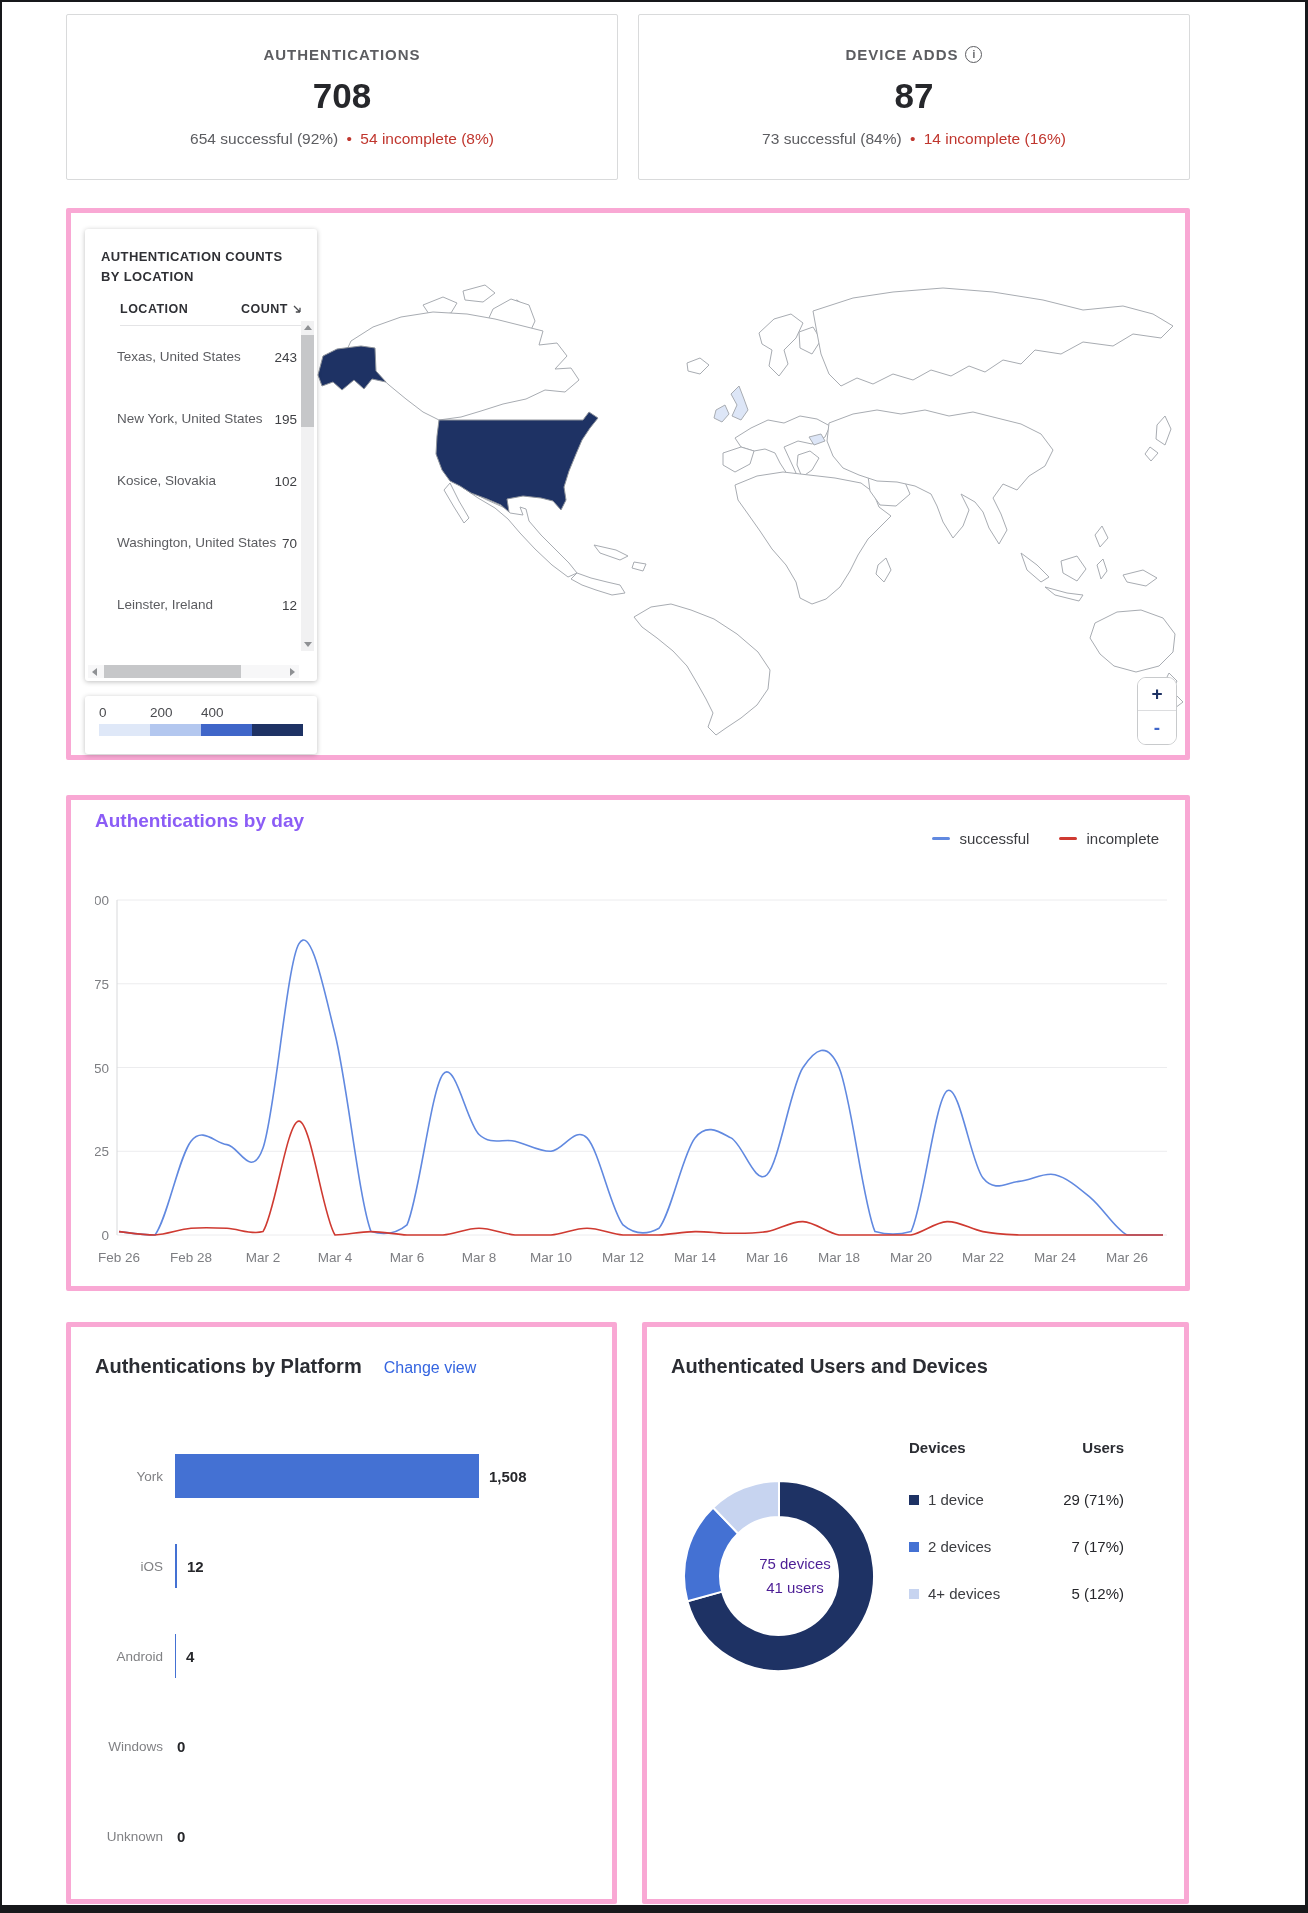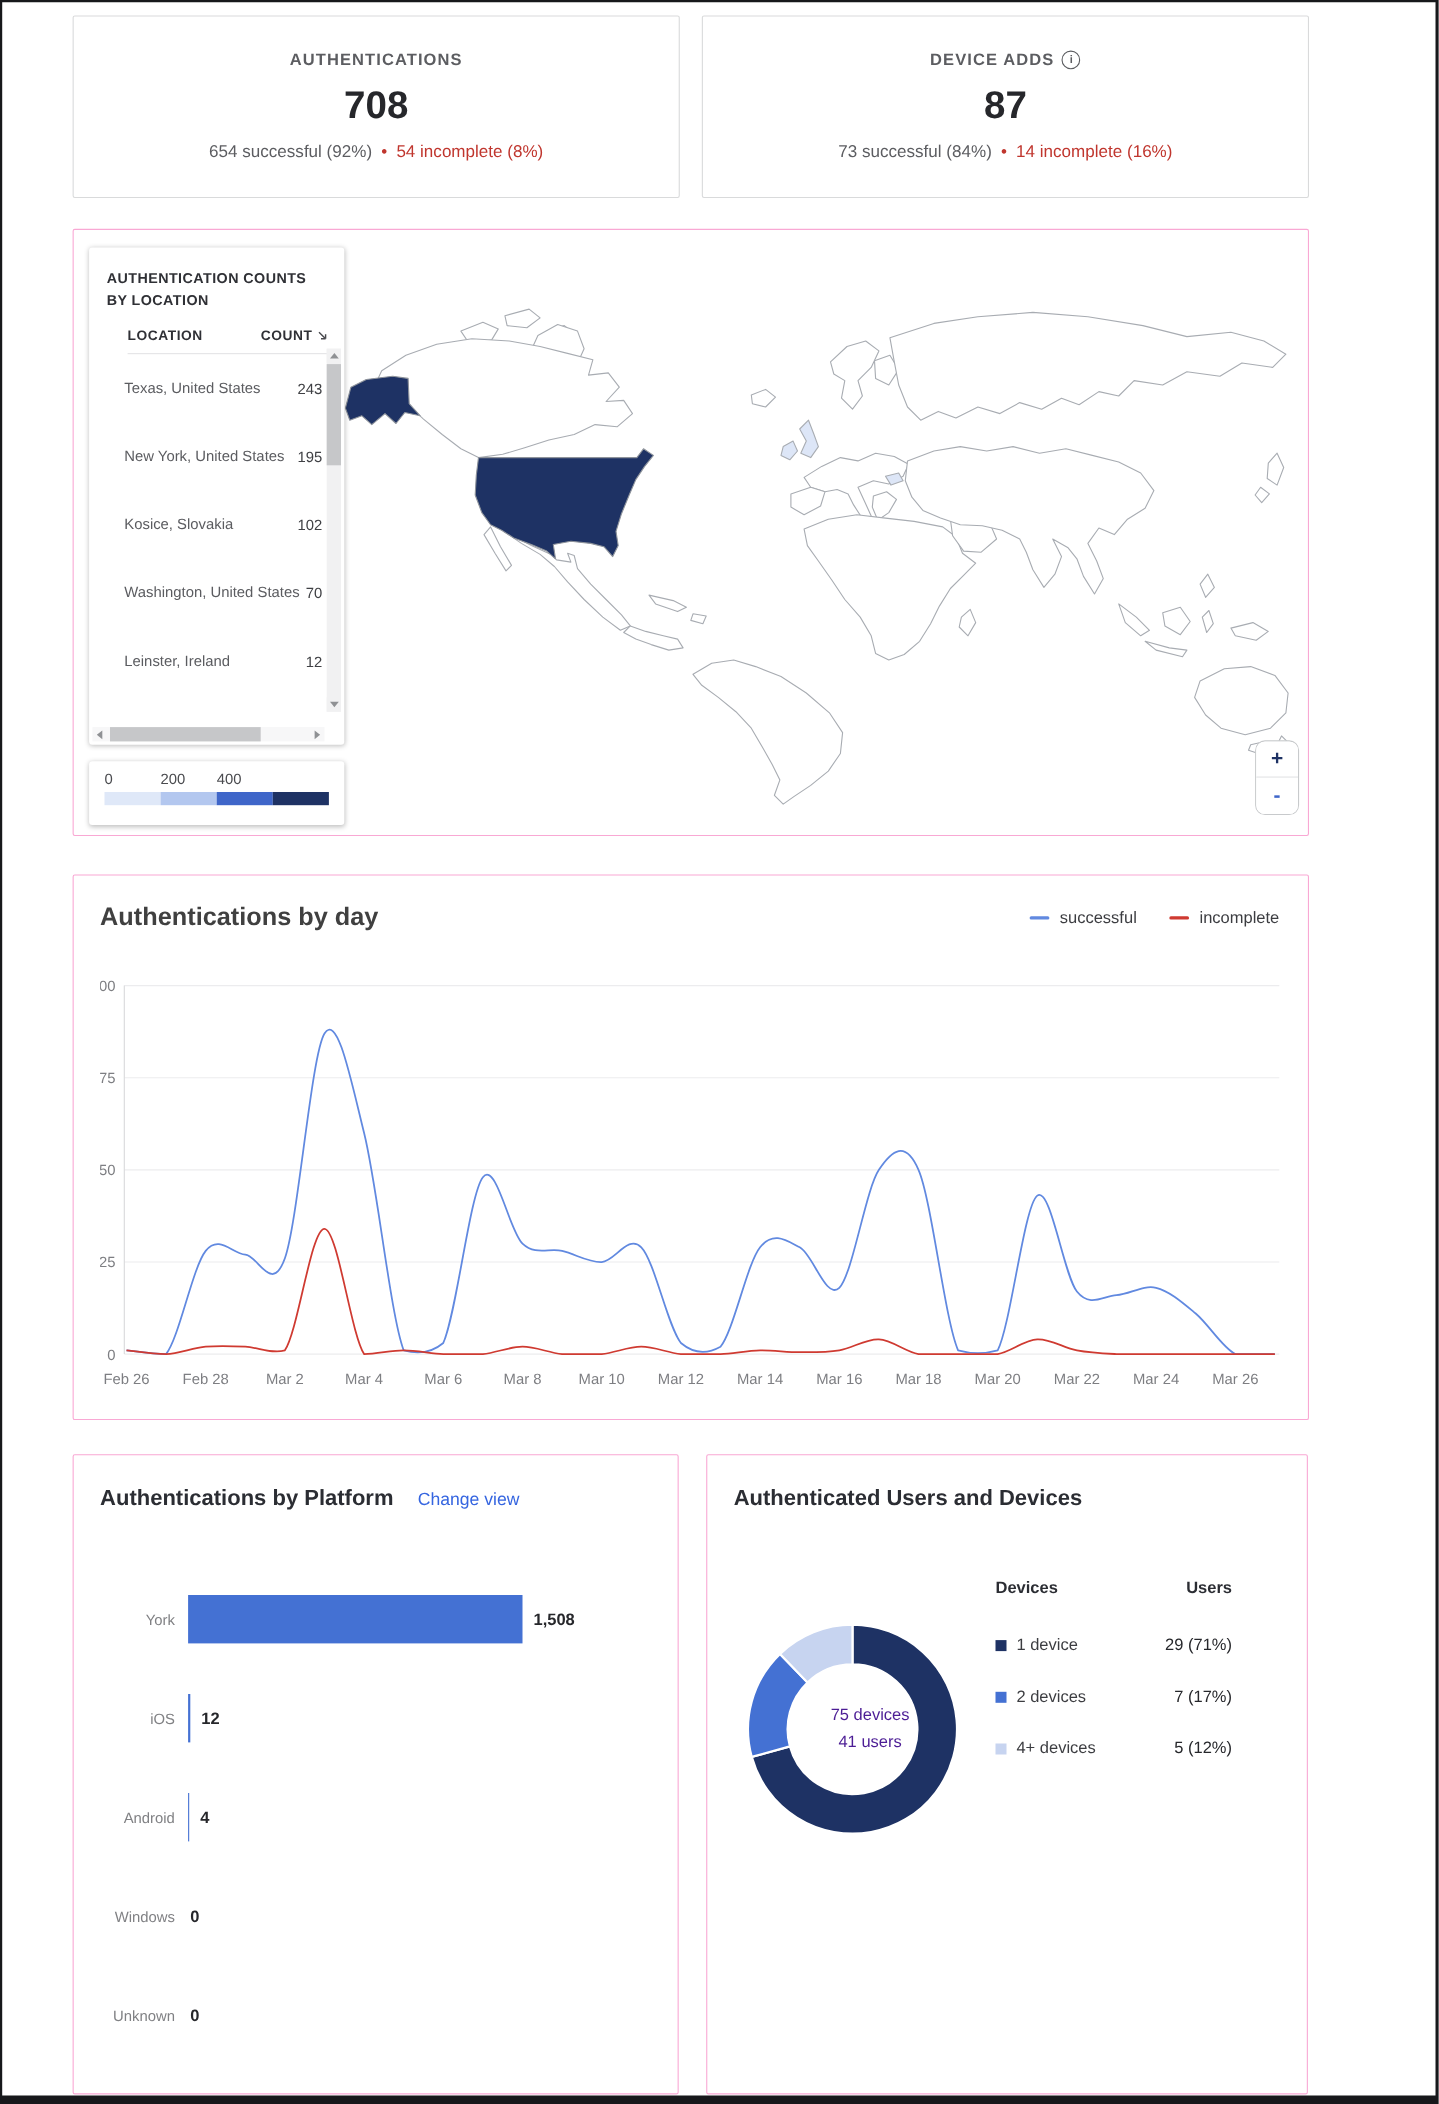--- a/index.html
+++ b/index.html
@@ -1,19 +1,19 @@
 <!DOCTYPE html>
 <html><head>
 <meta charset="utf-8">
 <style>
   html,body{margin:0;padding:0;background:#fff;font-family:"Liberation Sans",sans-serif;}
   .frame{position:relative;width:1308px;height:1913px;box-sizing:border-box;background:#fff;
          border:2px solid #17181b;border-right-width:3px;border-bottom-width:8px;overflow:hidden;}
   .content{position:relative;margin:12px 0 0 64px;width:1124px;height:1880px;}
-  .panel{position:absolute;background:#fff;border:1px solid #f9a8d4;border-radius:2px;box-sizing:border-box;}
+  .panel{position:absolute;background:#fff;border:5px solid #f9a8d4;border-radius:2px;box-sizing:border-box;}
 
   
   .row1{position:absolute;top:0;left:0;width:1124px;display:flex;gap:20px;}
   .card{position:relative;flex:1;height:166px;background:#fff;border:1px solid #d9dadb;border-radius:2px;
         box-sizing:border-box;text-align:center;padding-top:31px;}
   .card-title{font-size:15px;font-weight:bold;letter-spacing:1px;color:#5c5d61;display:inline-flex;align-items:center;gap:7px;}
   .info-icon{display:inline-flex;align-items:center;justify-content:center;width:15px;height:15px;border:1.4px solid #5c5d61;
         border-radius:50%;font-size:10px;font-weight:bold;letter-spacing:0;}
   .card-value{font-size:35px;font-weight:bold;color:#26272b;margin-top:12px;}
   .card-sub{font-size:15.5px;color:#5c5d61;margin-top:14px;}
@@ -53,21 +53,21 @@
   .scale-swatches div{flex:1;}
   .zoom-ctl{position:absolute;right:8px;top:464px;width:38px;border:1px solid #c8cacc;border-radius:9px;background:#fff;
             overflow:hidden;z-index:3;}
   .zoom-btn{width:100%;height:33px;display:flex;align-items:center;justify-content:center;font-size:19px;font-weight:bold;
             background:#fff;cursor:pointer;box-sizing:border-box;}
   .zoom-btn.zin{color:#1e3264;border-bottom:1px solid #dcdddf;}
   .zoom-btn.zout{color:#3f66c9;}
 
   
   .chart-panel{top:781px;left:0;width:1124px;height:496px;}
-  .chart-title{position:absolute;left:24px;top:24px;font-size:23px;font-weight:bold;color:#404040;}
+  .chart-title{position:absolute;left:24px;top:10px;font-size:19px;font-weight:bold;color:#8b5cf6;}
   .chart-legend{position:absolute;right:26px;top:30px;display:flex;gap:30px;align-items:center;}
   .cl-item{display:flex;align-items:center;gap:9px;font-size:15px;color:#3c3d41;}
   .cl-swatch{width:18px;height:3px;border-radius:2px;}
   .line-svg{position:absolute;left:24px;top:64px;}
 
   
   .platform-panel{top:1308px;left:0;width:551px;height:582px;}
   .p-header{position:absolute;left:24px;top:28px;display:flex;align-items:baseline;gap:22px;}
   .p-title{font-size:20px;font-weight:bold;color:#2b2d33;}
   .p-link{font-size:16px;color:#3565e0;cursor:pointer;}

